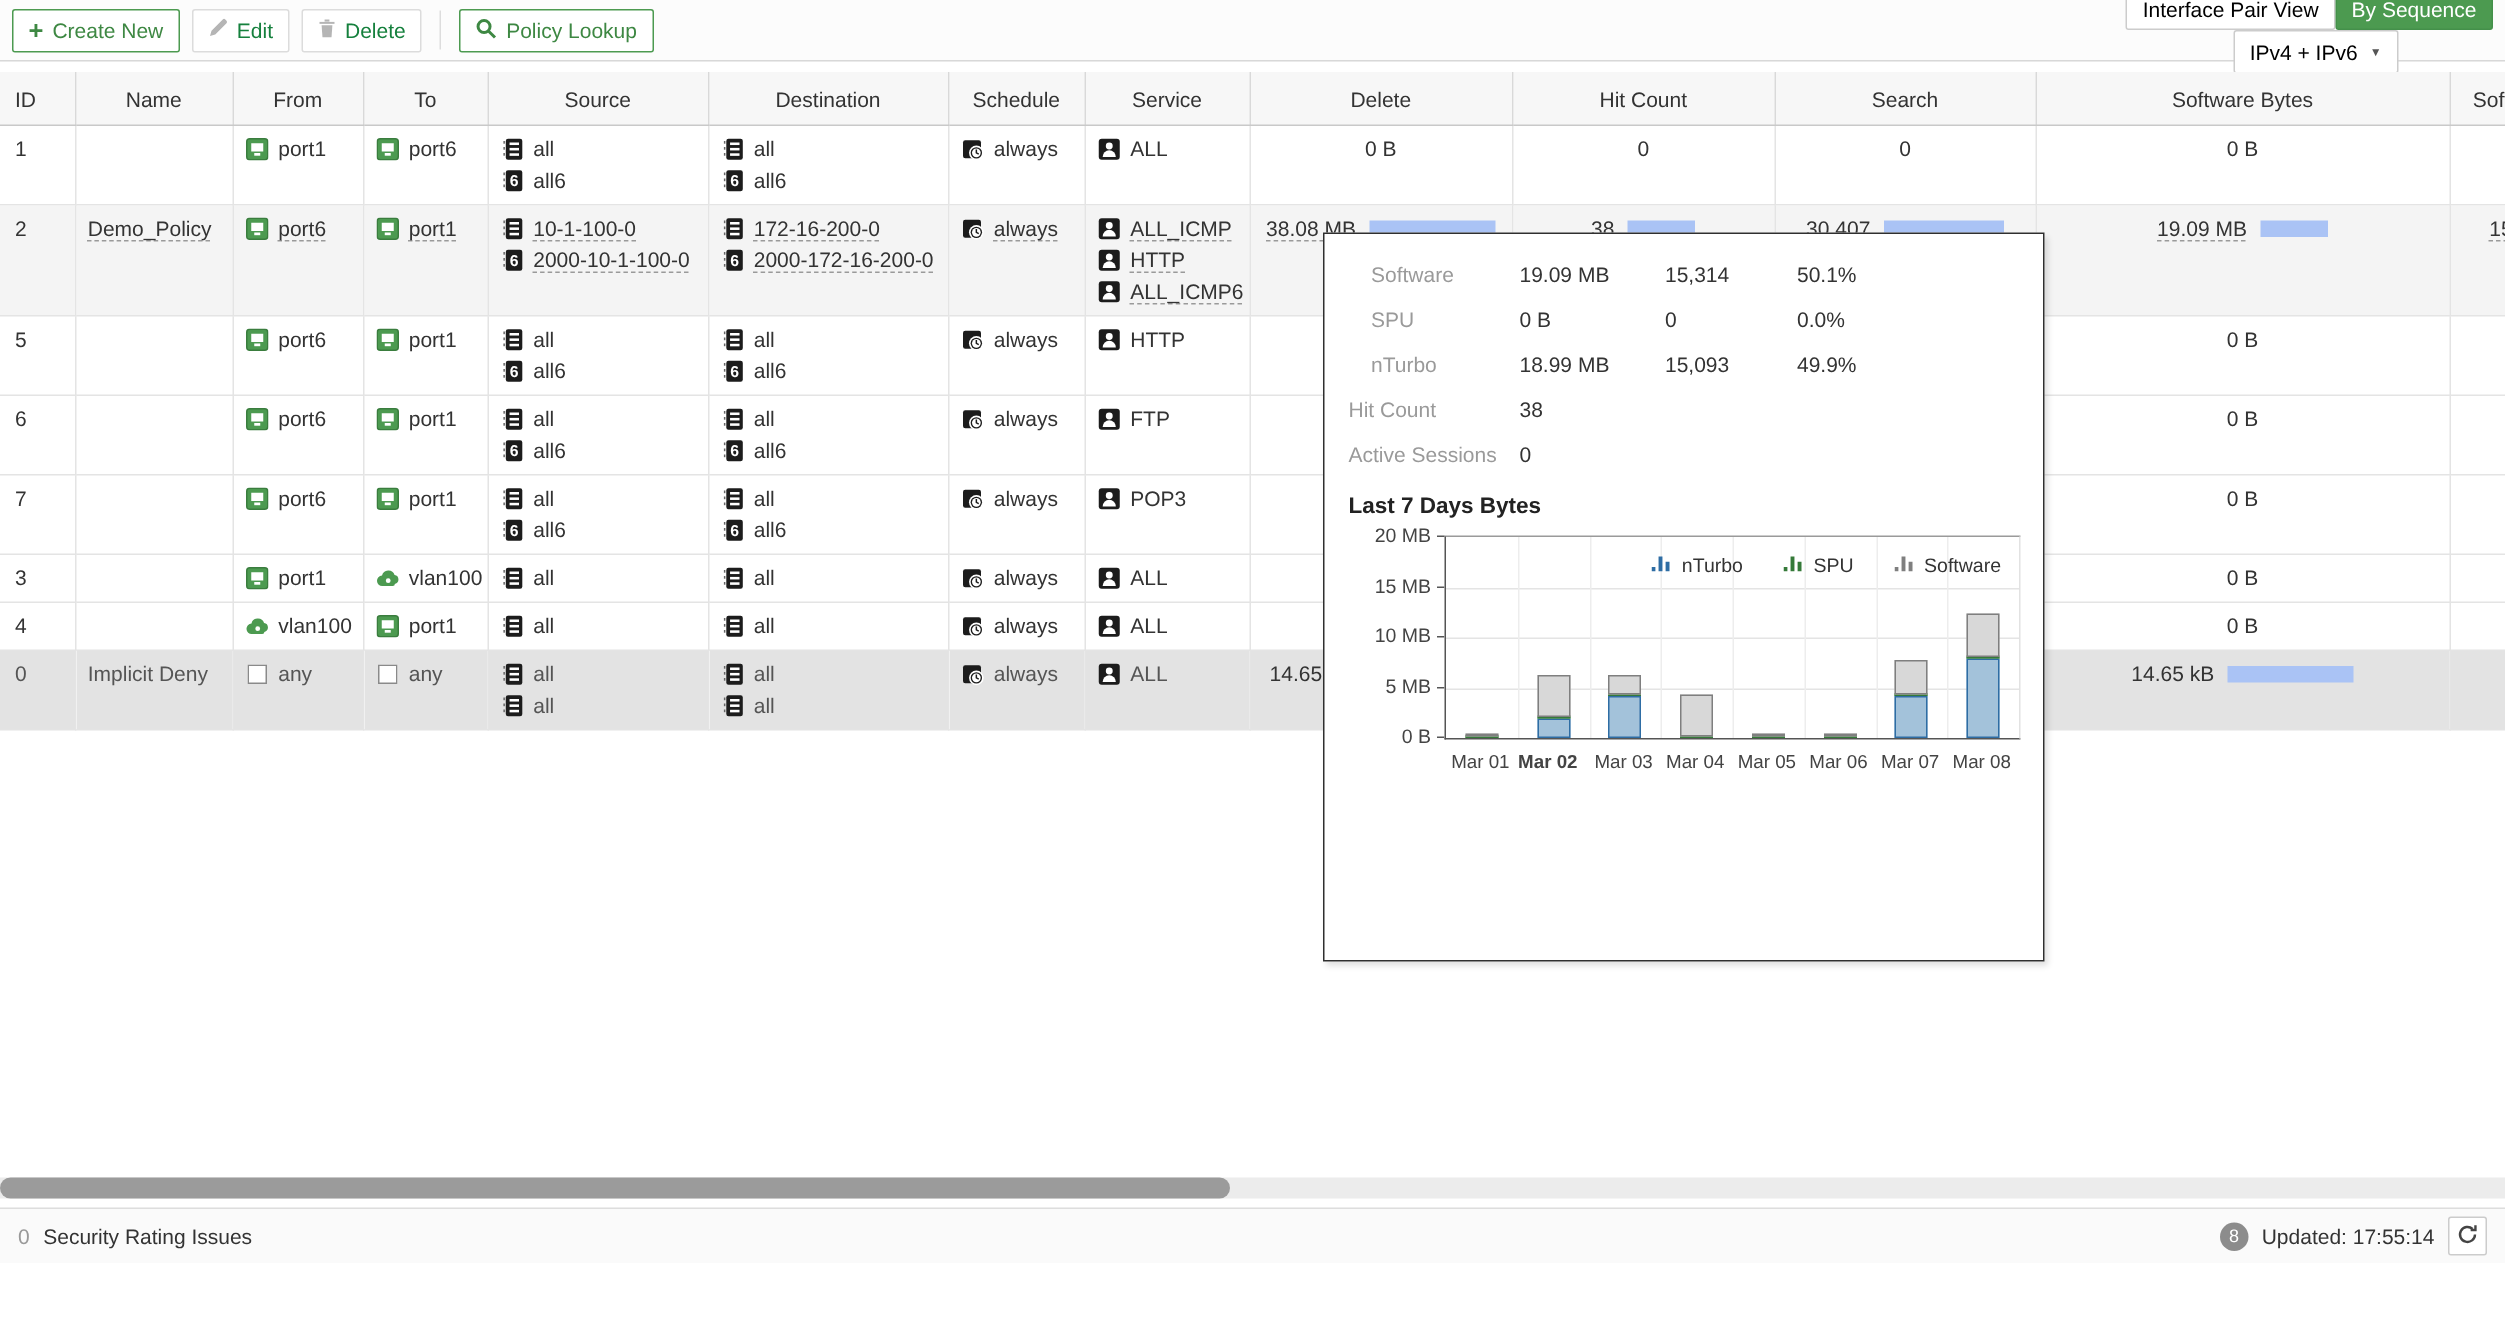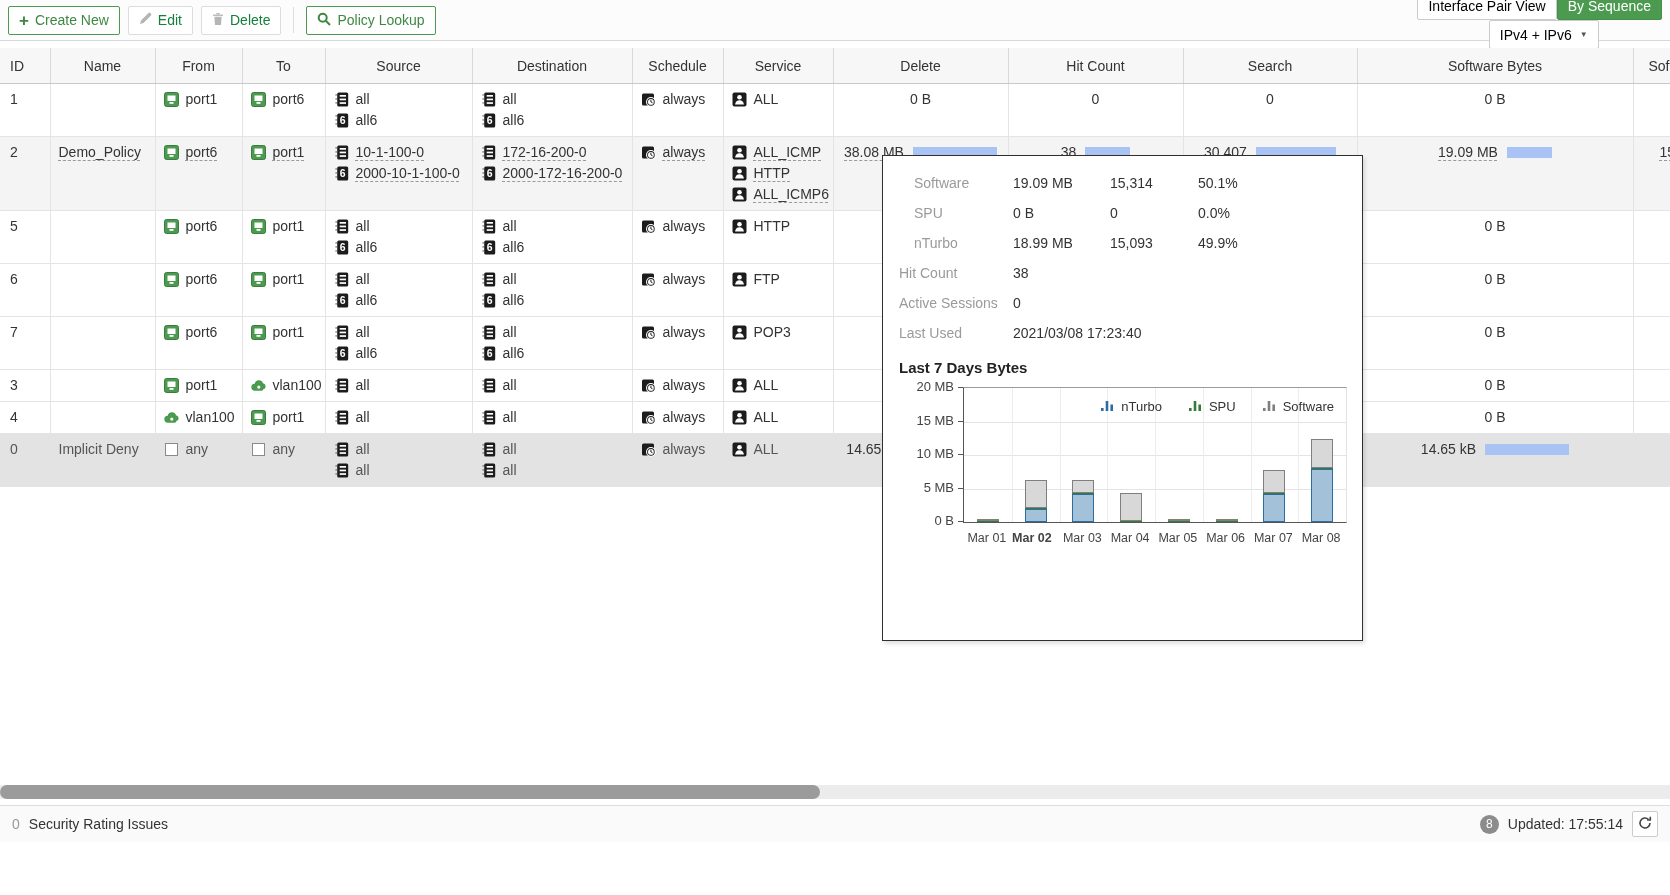--- a/index.html
+++ b/index.html
@@ -1091,26 +1091,20 @@
         <span class="tv0">38</span>
         <span class="tv1"></span>
         <span class="tv2"></span>
       </div>
       <div class="tip-row">
         <span class="tip-label">Active Sessions</span>
         <span class="tv0">0</span>
         <span class="tv1"></span>
         <span class="tv2"></span>
       </div>
-      <div class="tip-row">
-        <span class="tip-label">Last Used</span>
-        <span class="tv0">2021/03/08 17:23:40</span>
-        <span class="tv1"></span>
-        <span class="tv2"></span>
-      </div>
     </div>
   <div class="tip-title">Last 7 Days Bytes</div>
   <div class="chart" id="chart">
       <div class="ytick" style="top: -5px;">20 MB</div>
       <div class="ytickmark" style="top: 3px;"></div>
       <div class="ytick" style="top: 28.5px;">15 MB</div>
       <div class="ytickmark" style="top: 36.5px;"></div>
       <div class="ytick" style="top: 62px;">10 MB</div>
       <div class="ytickmark" style="top: 70px;"></div>
       <div class="ytick" style="top: 95.5px;">5 MB</div>

